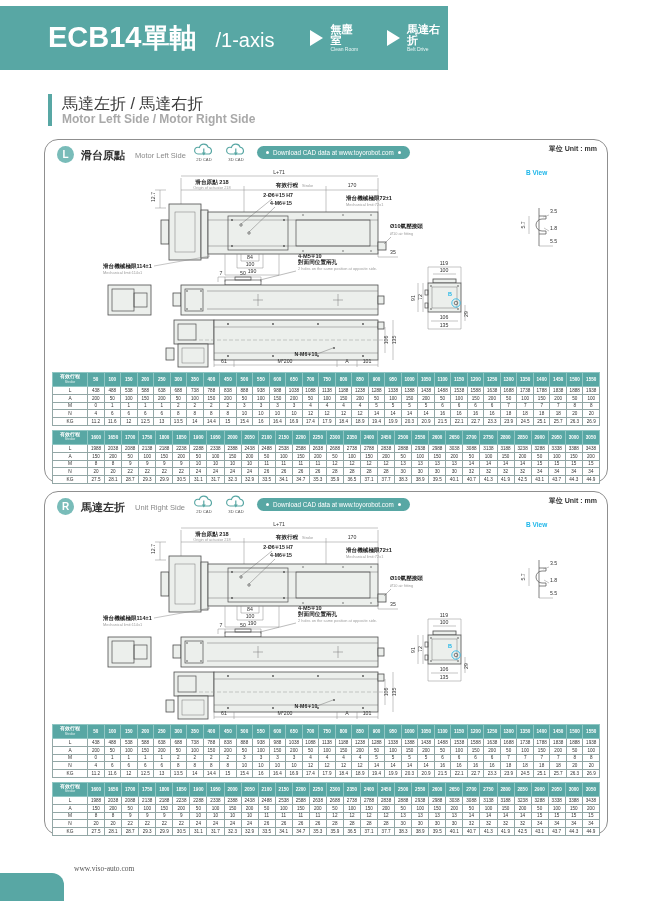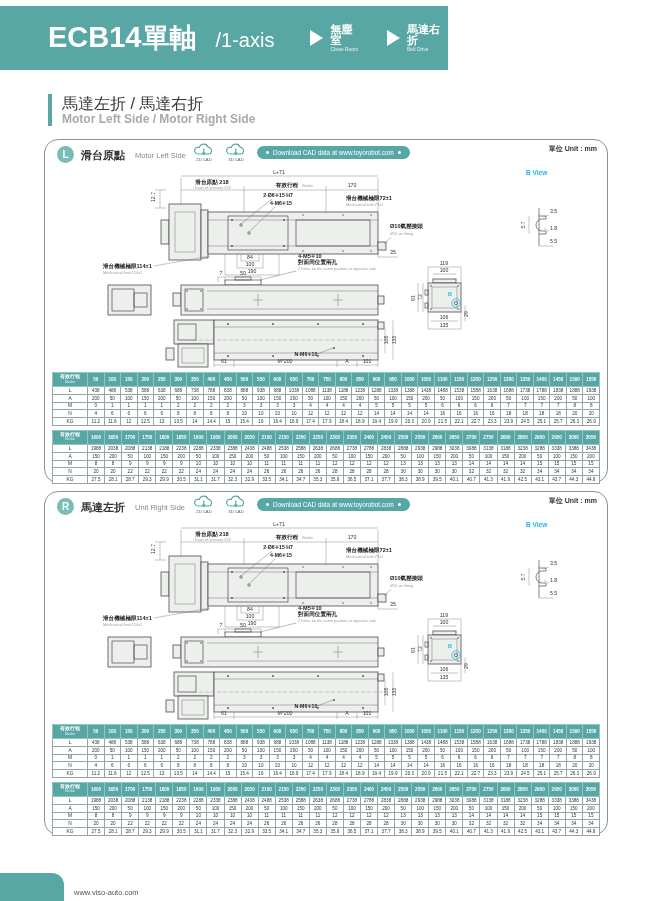--- a/index.html
+++ b/index.html
@@ -36,21 +36,21 @@
   
   .spec{border-collapse:collapse;table-layout:fixed;width:548px;margin:0 auto 4px auto;}
   .spec th,.spec td{border:0.5px solid #93a7a6;padding:0;text-align:center;overflow:hidden;white-space:nowrap;}
   .spec thead th{background:#58a7a4;color:#fff;font-size:4.6px;font-weight:bold;height:13px;border-color:#8fc6c3;}
   .spec .th-stroke{width:34px;font-size:5px;line-height:5.5px;}
   .spec .th-stroke .en{font-size:3.6px;font-weight:normal;color:#e4f2f1;}
   .spec tbody th{background:#fff;font-weight:normal;font-size:4.8px;color:#333;height:6.8px;}
   .spec td{font-size:4.6px;height:6.8px;color:#333;background:#fff;}
   
   .foot-block{position:absolute;left:0;bottom:0;width:64px;height:28px;background:#58a7a4;border-top-right-radius:12px;}
-  .foot-url{position:absolute;left:74px;bottom:4px;font-size:7.5px;color:#555;}
+  .foot-url{position:absolute;left:74px;bottom:28px;font-size:7.5px;color:#555;font-family:Liberation Serif, serif;}
   
   .dsvg{width:545px;height:207px;display:block;}
   .ln{stroke:#4d4d4d;stroke-width:0.7;fill:none;}
   .fill{stroke:#4d4d4d;stroke-width:0.8;fill:#ecefec;}
   .thin{stroke:#6a6a6a;stroke-width:0.45;fill:none;}
   .dim{stroke:#8a8a8a;stroke-width:0.5;fill:none;}
   .cl{stroke:#9a9a9a;stroke-width:0.5;stroke-dasharray:4 2;fill:none;}
   .dotf{fill:#4d4d4d;}
   text{font-family:"Liberation Sans","DejaVu Sans",sans-serif;}
   .t-dim{font-size:5.2px;fill:#333;}

